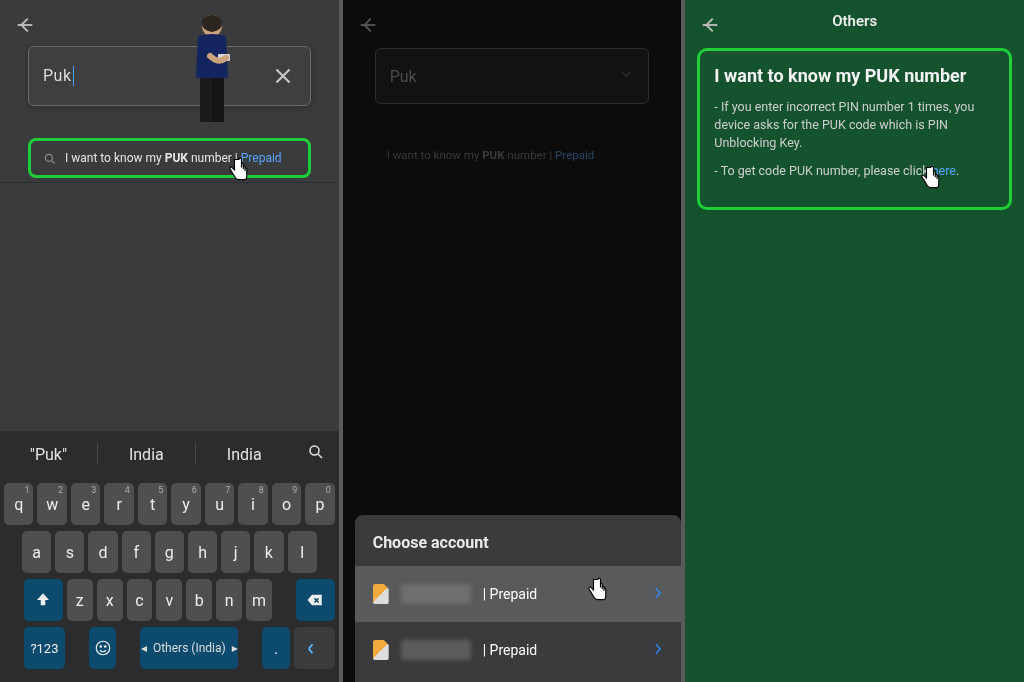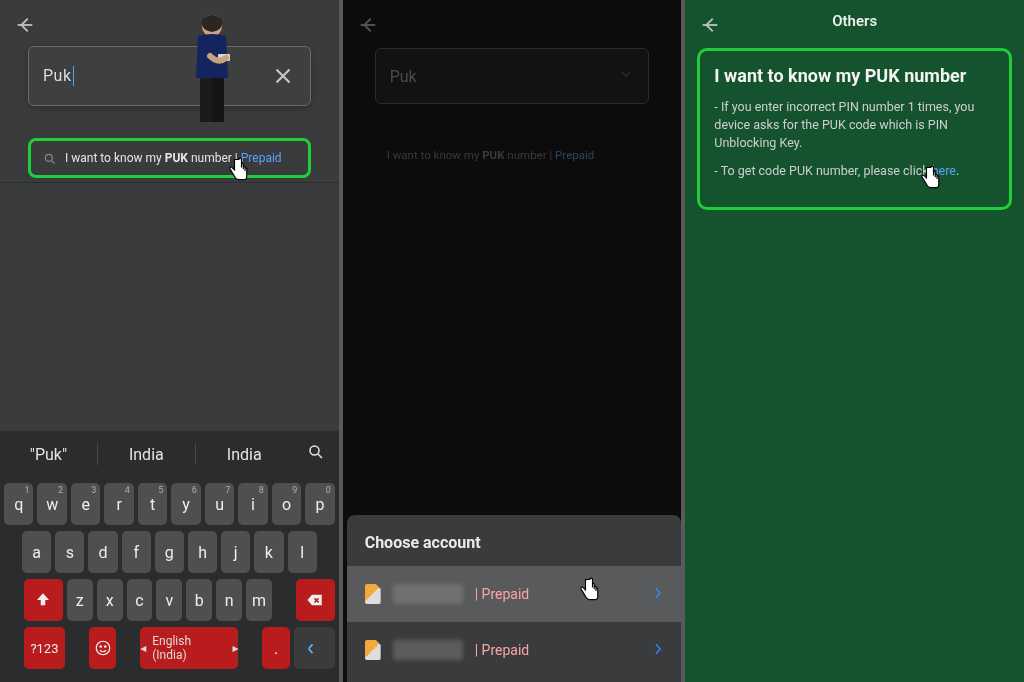--- a/index.html
+++ b/index.html
@@ -152,21 +152,21 @@
     height:42px;
     flex:1;
     display:flex;
     align-items:center;
     justify-content:center;
     font-size:16px;
     position:relative;
     min-width:0;
   }
   .key .hint { position:absolute; top:2px; right:4px; font-size:9px; color:#aeaeae; }
-  .key.dark { background:#b91c1c;margin-left:20px; }
+  .key.dark { background:#0c4a6e;margin-left:20px; }
   .key.wide15 { flex:1.5; }
   .key.space { flex:3.6; font-size:12px; color:#ddd; }
   .key.accent { background:#3a3b3c; color:#54b4ff; }
   .key svg { width:18px; height:18px; }
   .row2pad { width:14px; }
 
   
   .dim-search {
     position:absolute;
     top:48px; left:32px; right:32px;
@@ -185,21 +185,21 @@
     top:148px; left:44px;
     font-size:11.5px;
     color:#3a3a3a;
   }
   .dim-result .ink-b { font-weight:700; }
   .dim-result .link { color:#2a4766; }
 
   
   .sheet {
     position:absolute;
-    bottom:0; left:4px; right:0;
+    bottom:0; left:12px; right:0;
     background:#3a3b3c;
     border-top-left-radius:8px;
     border-top-right-radius:8px;
     padding:18px 0 4px 0;
   }
   .sheet-title {
     color:#eaeaea;
     font-weight:700;
     font-size:16px;
     padding:0 18px 14px 18px;
@@ -219,21 +219,21 @@
     border-radius:2px 2px 2px 2px;
     clip-path: polygon(0 0, 70% 0, 100% 25%, 100% 100%, 0 100%);
   }
   .acct-blur {
     width:70px; height:20px;
     border-radius:3px;
     background:#5c5c5c;
     filter: blur(2px);
   }
   .acct.sel .acct-blur { background:#707070; }
-  .acct-label { color:#fca5a5; font-size:14px; }
+  .acct-label { color:#ffffff; font-size:14px; }
   .acct-chevron { margin-left:auto; color:#2f8cff; }
   .acct-chevron svg { width:10px;height:14px; }
 
   
   .p3-title {
     position:absolute;
     top:12px; left:0; right:0;
     text-align:center;
     color:#eeeeee;
     font-size:15px;
@@ -438,21 +438,21 @@
       <div class="key dark">
         <svg viewBox="0 0 24 24" fill="none" stroke="currentColor" stroke-width="1.6">
             <circle cx="12" cy="12" r="9"></circle>
             <circle cx="9" cy="10" r="1" fill="currentColor"></circle>
             <circle cx="15" cy="10" r="1" fill="currentColor"></circle>
             <path d="M8 15c1.2 1.3 2.6 2 4 2s2.8-.7 4-2"></path>
           </svg>
       </div>
       <div class="key dark space">
         <span style="margin-right:6px;">◂</span>
-          <span>English (India)</span>
+          <span>Others (India)</span>
           <span style="margin-left:6px;">▸</span>
       </div>
       <div class="key dark">.</div>
       <div class="key accent wide15">
         <svg viewBox="0 0 24 24" fill="none" stroke="currentColor" stroke-width="2.6">
             <path d="M5 13l5 6M5 13l5-6"></path>
           </svg>
       </div>
     </div>
   </div>

